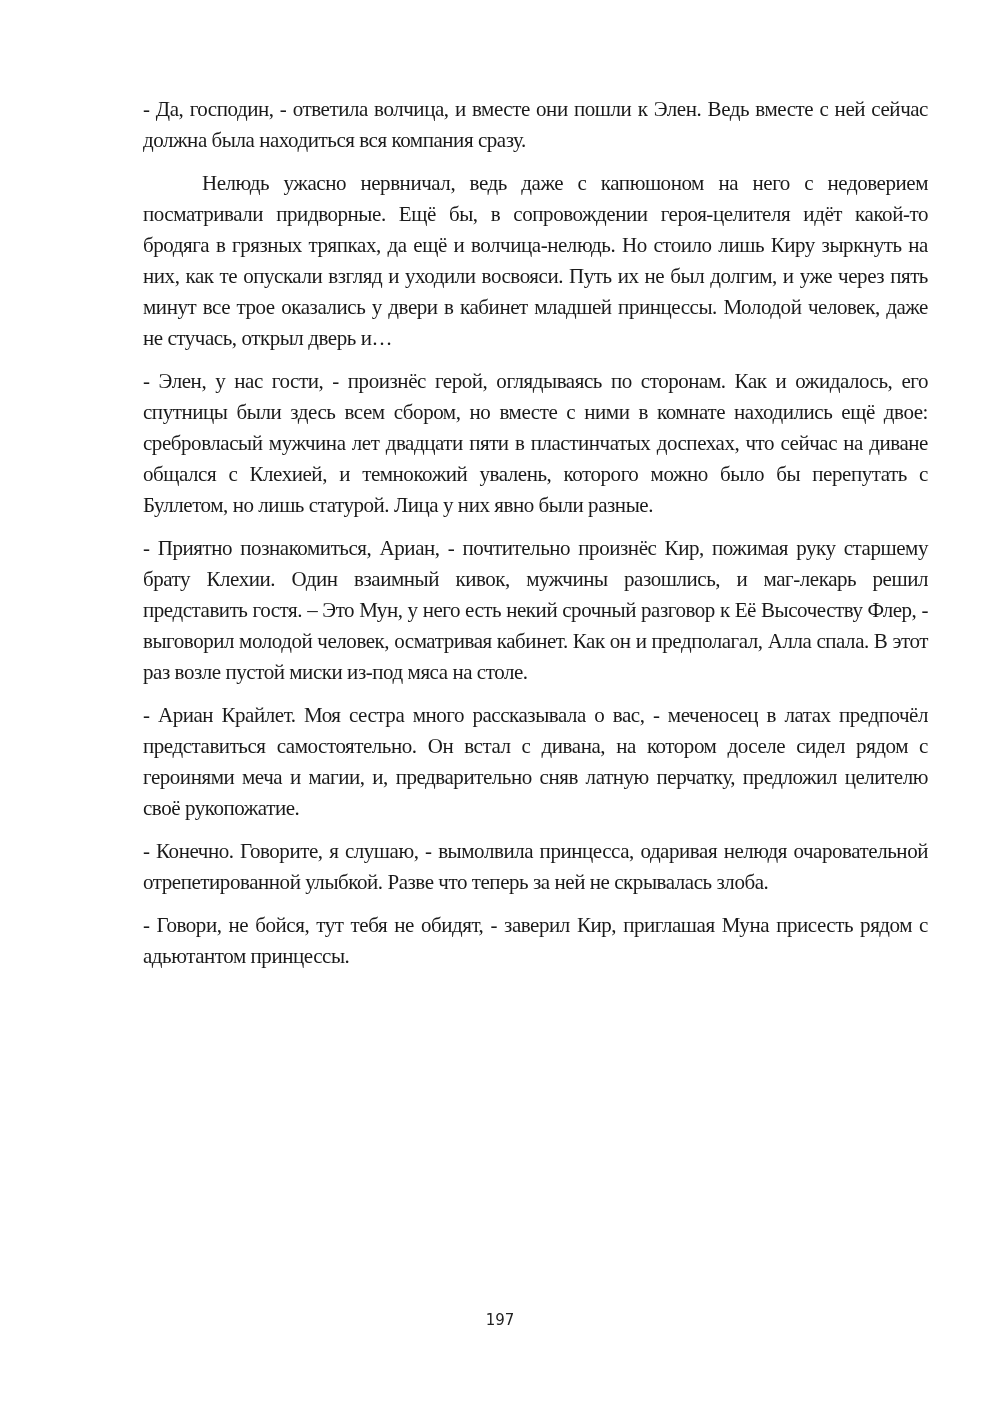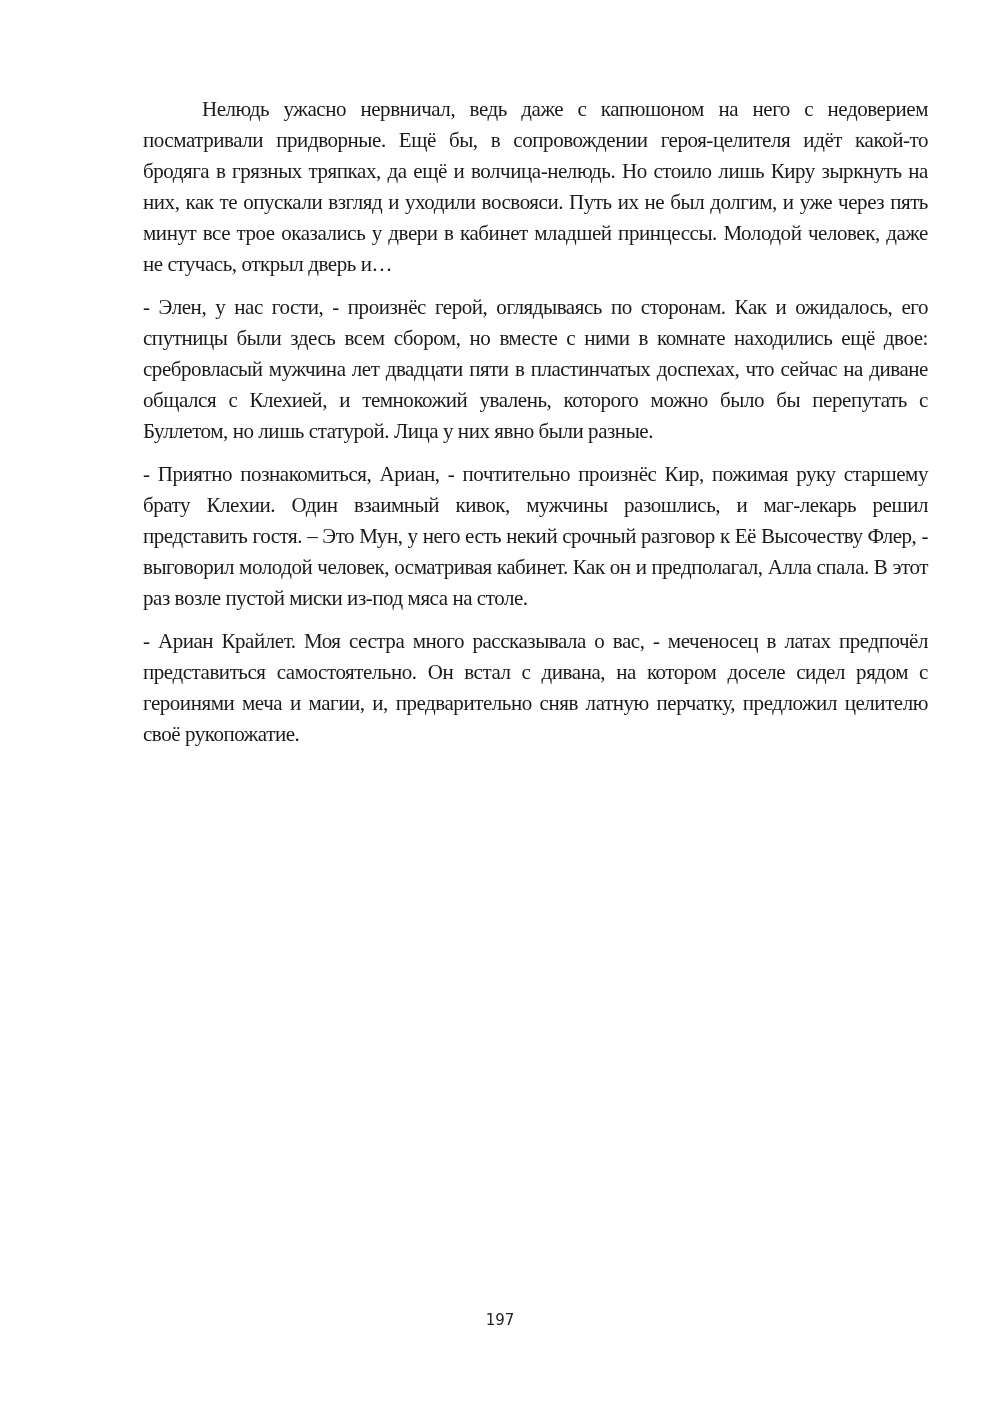--- a/index.html
+++ b/index.html
@@ -30,19 +30,22 @@
     text-align: center;
     font-family: "DejaVu Sans", sans-serif;
     font-size: 15px;
     color: #222;
   }
 </style>
 </head>
 <body>
 
 <div class="page">
+  <p class="para">- Да, господин, - ответила волчица, и вместе они пошли к Элен. Ведь вместе с ней сейчас должна была находиться вся компания сразу.</p>
   <p class="para indent">Нелюдь ужасно нервничал, ведь даже с капюшоном на него с недоверием посматривали придворные. Ещё бы, в сопровождении героя-целителя идёт какой-то бродяга в грязных тряпках, да ещё и волчица-нелюдь. Но стоило лишь Киру зыркнуть на них, как те опускали взгляд и уходили восвояси. Путь их не был долгим, и уже через пять минут все трое оказались у двери в кабинет младшей принцессы. Молодой человек, даже не стучась, открыл дверь и…</p>
   <p class="para">- Элен, у нас гости, - произнёс герой, оглядываясь по сторонам. Как и ожидалось, его спутницы были здесь всем сбором, но вместе с ними в комнате находились ещё двое: сребровласый мужчина лет двадцати пяти в пластинчатых доспехах, что сейчас на диване общался с Клехией, и темнокожий увалень, которого можно было бы перепутать с Буллетом, но лишь статурой. Лица у них явно были разные.</p>
   <p class="para">- Приятно познакомиться, Ариан, - почтительно произнёс Кир, пожимая руку старшему брату Клехии. Один взаимный кивок, мужчины разошлись, и маг-лекарь решил представить гостя. – Это Мун, у него есть некий срочный разговор к Её Высочеству Флер, - выговорил молодой человек, осматривая кабинет. Как он и предполагал, Алла спала. В этот раз возле пустой миски из-под мяса на столе.</p>
   <p class="para">- Ариан Крайлет. Моя сестра много рассказывала о вас, - меченосец в латах предпочёл представиться самостоятельно. Он встал с дивана, на котором доселе сидел рядом с героинями меча и магии, и, предварительно сняв латную перчатку, предложил целителю своё рукопожатие.</p>
+  <p class="para">- Конечно. Говорите, я слушаю, - вымолвила принцесса, одаривая нелюдя очаровательной отрепетированной улыбкой. Разве что теперь за ней не скрывалась злоба.</p>
+  <p class="para">- Говори, не бойся, тут тебя не обидят, - заверил Кир, приглашая Муна присесть рядом с адьютантом принцессы.</p>
 </div>
 
 <div class="page-number">197</div>
 
 </body></html>

